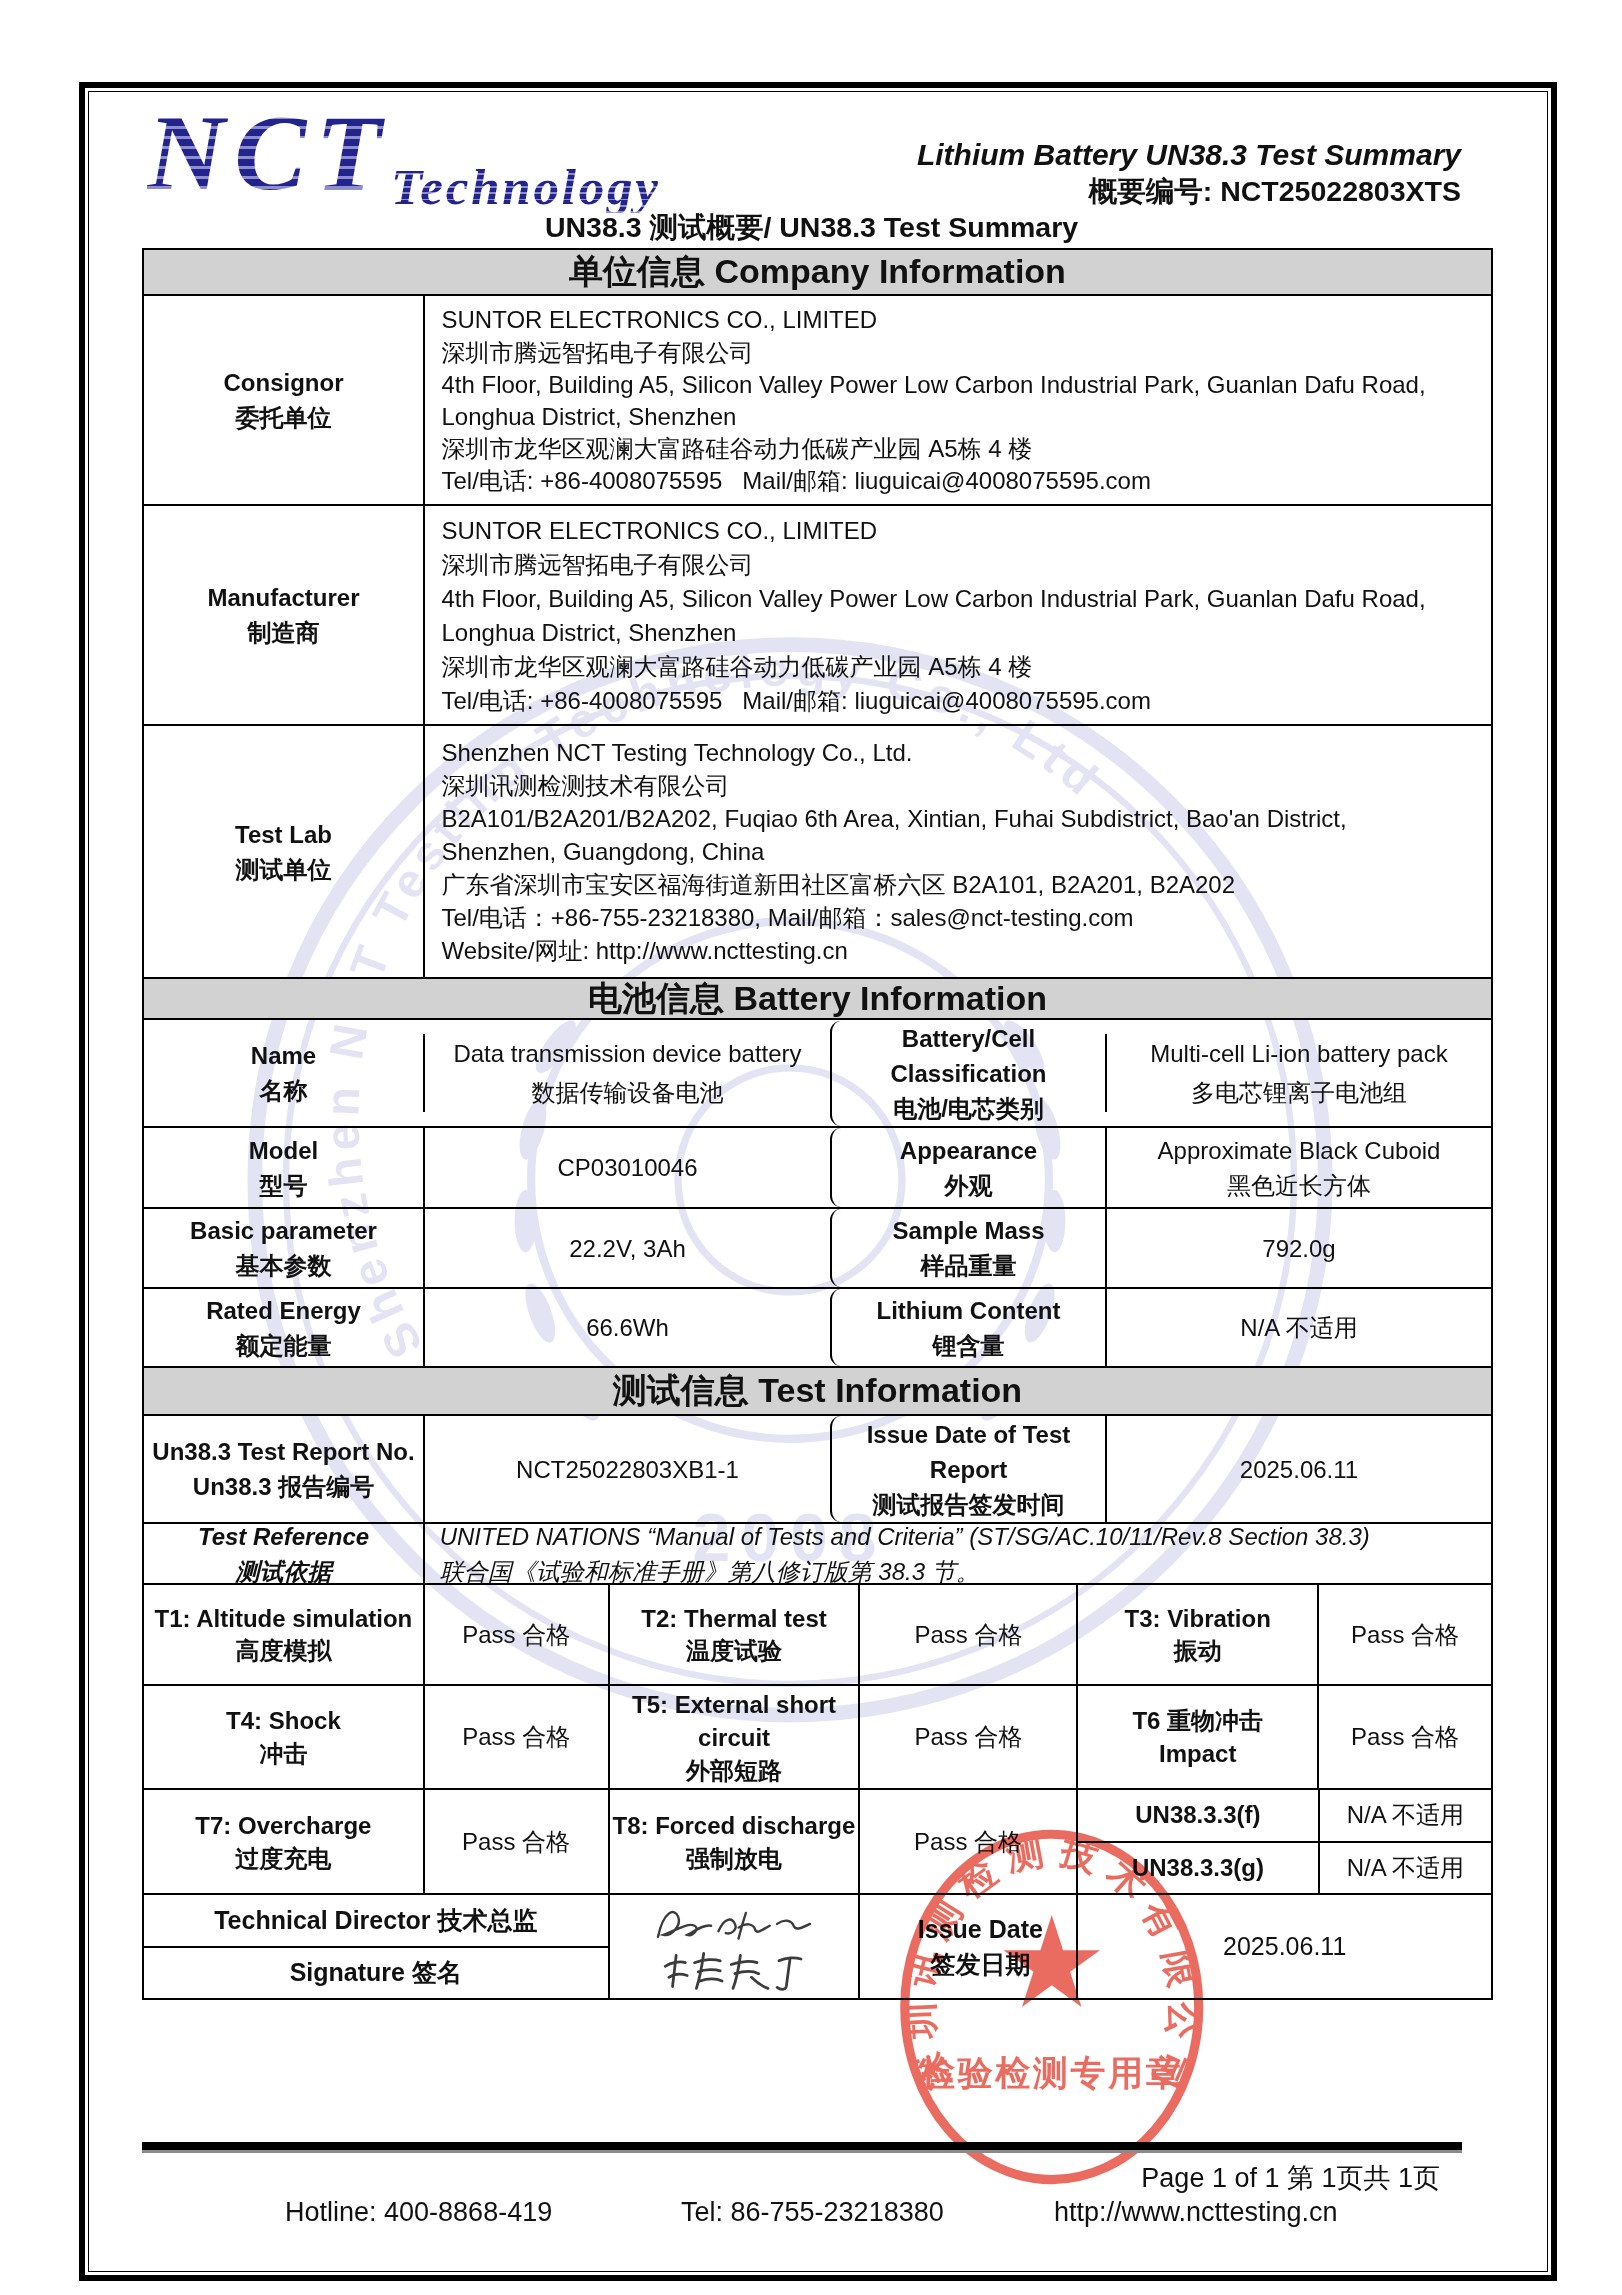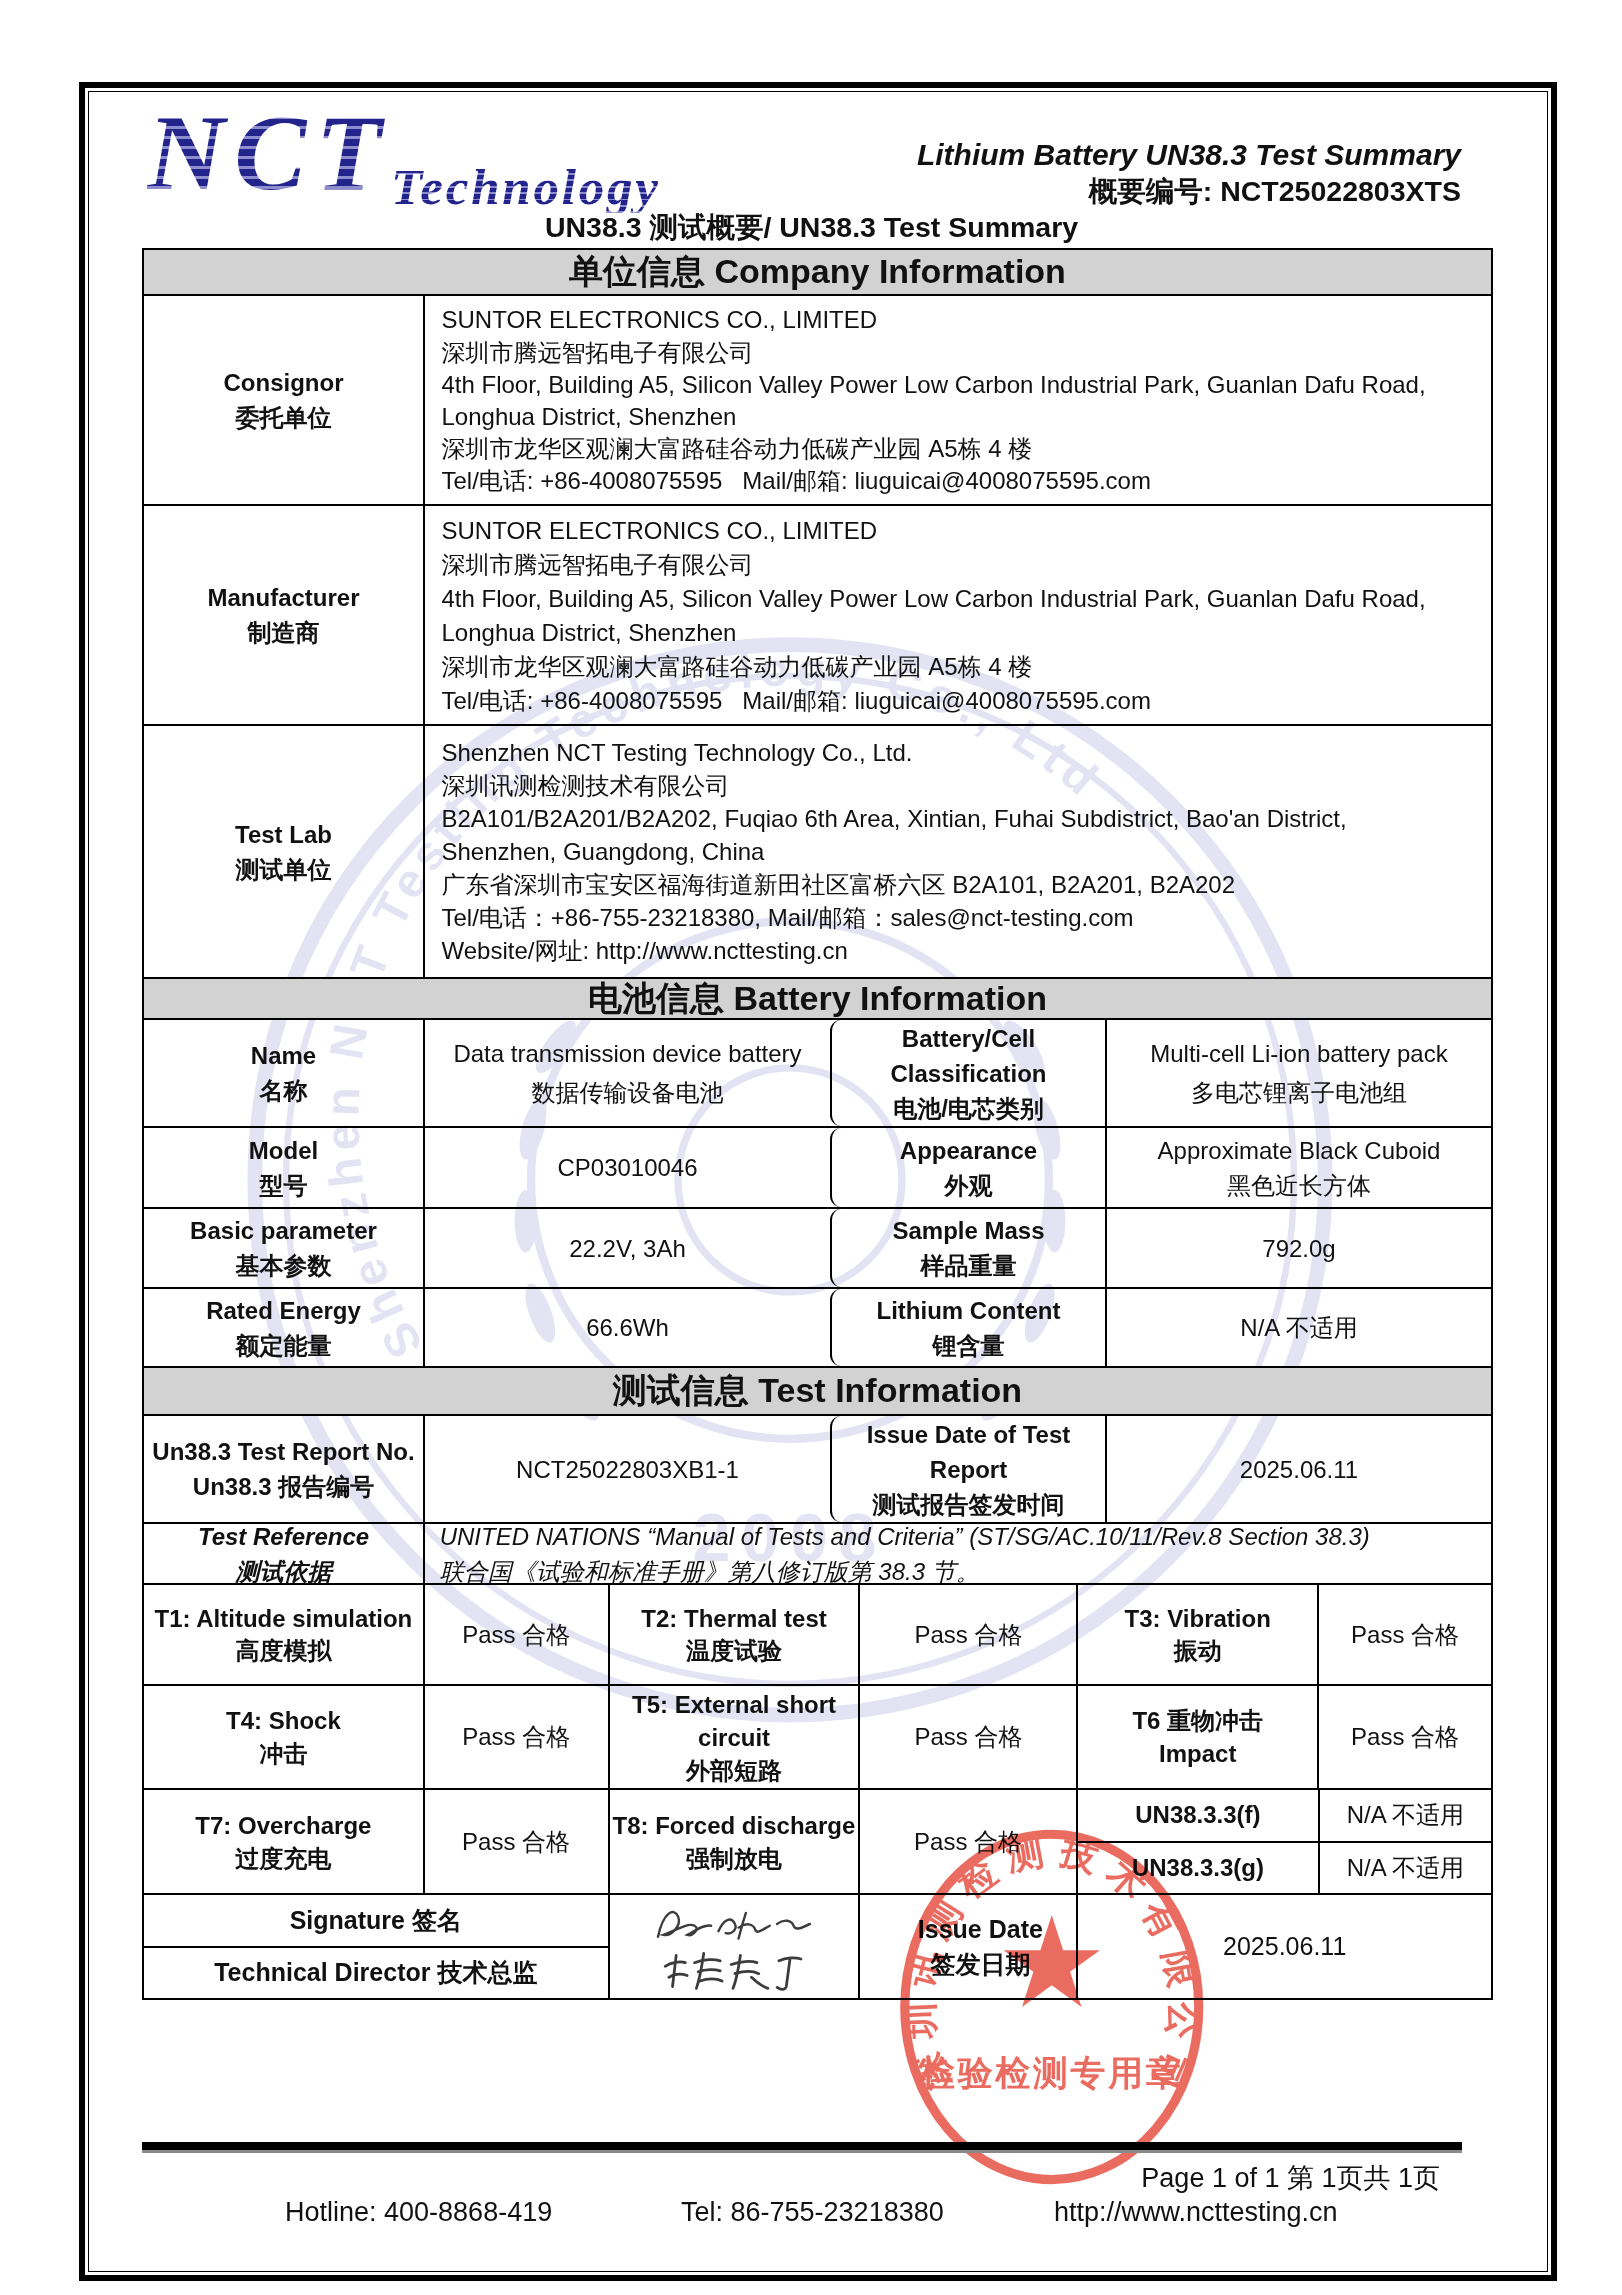--- a/index.html
+++ b/index.html
@@ -39,21 +39,21 @@
   .txt{font-size:24px;line-height:33px;padding:7.3px 13px 7.3px 16.5px;text-align:left;justify-content:center;}
   .txt div{min-height:0;}
   .passcell{align-items:center;text-align:center;font-size:24px;}
 
   
   .wA1{width:279px;} .wA2{width:1068px;}
   .wB1{width:279px;} .wB2{width:407px;} .wB3{width:275px;border-radius:11px;} .wB4{width:386px;}
   .wT1{width:279px;} .wT2{width:185px;} .wT3{width:251px;} .wT4{width:218px;} .wT5{width:241px;} .wT6{width:174px;}
 
   .h48{height:44px;} .h229{height:210px;} .h240{height:220px;} .h275{height:253px;}
-  .h45{height:41px;} .h118{height:108px;} .h88{height:81px;} .h87{height:80px;} .h86{height:79px;}
+  .h45{height:41px;} .h118{height:108px;align-items:center;} .h88{height:81px;} .h87{height:80px;} .h86{height:79px;}
   .h52{height:48px;} .h118b{height:108px;} .h84{height:61px;font-style:italic;} .h110{height:101px;} .h113{height:104px;} .h114{height:105px;}
 
   .fgcol{display:flex;flex-direction:column;box-sizing:border-box;border-left:2.8px solid #000;width:415px;}
   .fgrow{display:flex;box-sizing:border-box;flex:1;}
   .fgrow + .fgrow{border-top:2.8px solid #000;}
   .fgrow .fl{width:241px;display:flex;align-items:center;justify-content:center;
      font-weight:bold;font-size:24px;box-sizing:border-box;}
   .fgrow .fv{width:174px;display:flex;align-items:center;justify-content:center;
      font-size:24px;border-left:2.8px solid #000;box-sizing:border-box;}
 
@@ -323,22 +323,22 @@
       </div>
       <div class="fgrow">
         <div class="fl">UN38.3.3(g)</div>
         <div class="fv">N/A 不适用</div>
       </div>
     </div>
   </div>
 
   <div class="sigblock">
     <div class="sigleft">
+      <div class="srow">Technical Director 技术总监</div>
       <div class="srow">Signature 签名</div>
-      <div class="srow">Technical Director 技术总监</div>
     </div>
     <div class="sigcell">
       <svg class="sig-svg" width="174" height="46" viewBox="0 0 190 50">
         <g fill="none" stroke="#3c3c3c" stroke-width="2.6" stroke-linecap="round">
           <path d="M12,40 C18,12 30,8 34,18 C38,28 26,40 18,38 C30,34 44,24 52,28 C58,31 50,40 44,38 C52,34 62,26 70,28"></path>
           <path d="M78,34 C84,20 92,18 96,26 C99,32 92,38 86,36"></path>
           <path d="M108,14 C104,26 102,34 100,42 M100,30 C108,24 116,26 118,32 C120,38 126,32 134,28"></path>
           <path d="M142,26 C150,20 158,22 160,28 C162,34 170,30 178,26"></path>
         </g>
       </svg>

